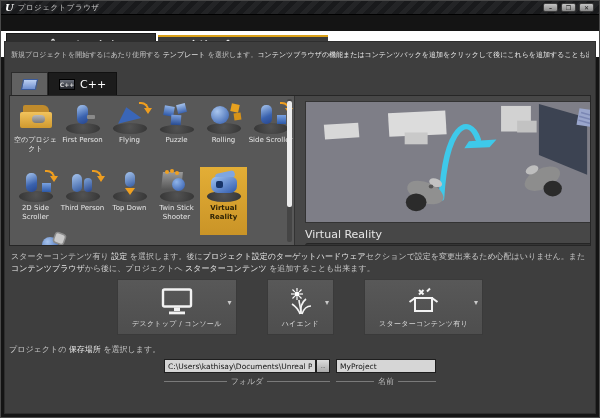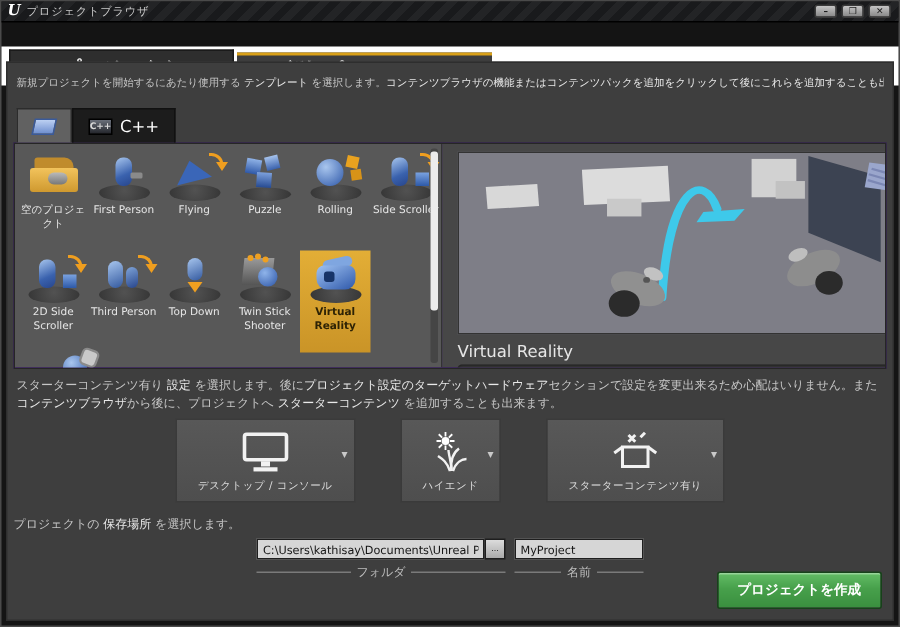--- a/index.html
+++ b/index.html
@@ -124,21 +124,21 @@
   .hw-label { font-size:7px; font-weight:normal; color:#dcdcdc; letter-spacing:.3px; margin-top:3px; white-space:nowrap; }
 
   
   .location-text { margin:9px 4px 0; font-size:8px; color:#c6c6c6; }
   .fields-row { display:flex; justify-content:center; align-items:flex-start; gap:6px; margin-top:4px; }
   .fgroup { display:flex; flex-direction:column; }
   .frow { display:flex; }
   .tinput { height:14px; background:#d6d6d6; border:1px solid #1e1e1e; font-size:7.5px; color:#141414;
     padding:0 3px; font-family:"DejaVu Sans","Liberation Sans",sans-serif; }
   .folder-input { width:152px; }
-  .name-input { width:86px; }
+  .name-input { width:100px; }
   .browse-btn { width:14px; height:14px; background:linear-gradient(#dcdcdc,#aaa); border:1px solid #1e1e1e;
     font-size:6px; line-height:11px; text-align:center; color:#222; }
   .field-label { display:flex; align-items:center; gap:4px; color:#bdbdbd; font-size:8px; margin-top:3px; }
   .field-label::before,.field-label::after { content:""; height:1px; background:#7a7a7a; flex:1; }
 
   .create-btn { position:absolute; right:7px; bottom:7px; background:linear-gradient(#63bd66,#47a04b 45%,#3a8f3f);
     border:1px solid #17421a; border-radius:2px; color:#fff; font-size:9px; font-weight:bold; padding:5px 13px;
     box-shadow:inset 0 1px 0 rgba(255,255,255,.35); }
 </style>
 </head>
@@ -375,15 +375,14 @@
       <div class="fgroup">
         <div class="frow">
           <input class="tinput name-input" type="text" value="MyProject" style="">
         </div>
         <div class="field-label">
             <span>名前</span>
           </div>
       </div>
     </div>
 
-    <button class="create-btn">プロジェクトを作成</button>
   </div>
 </div>
 
 </body></html>

